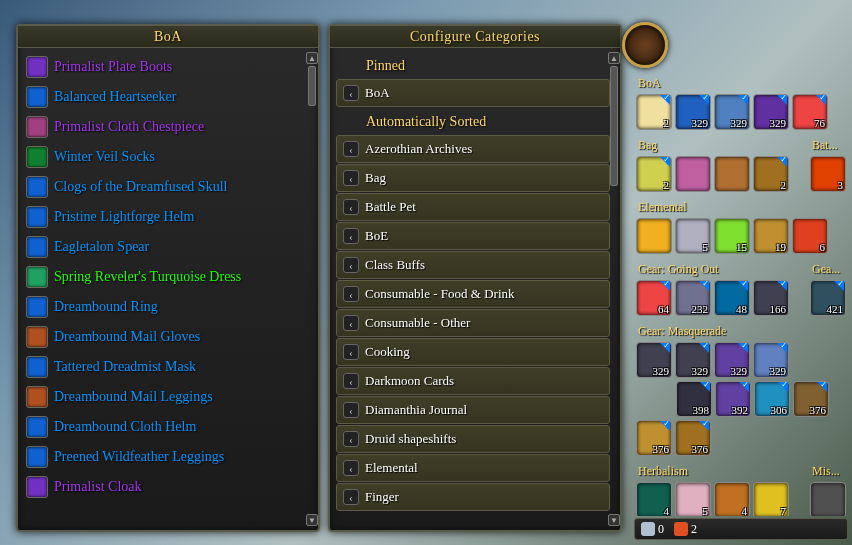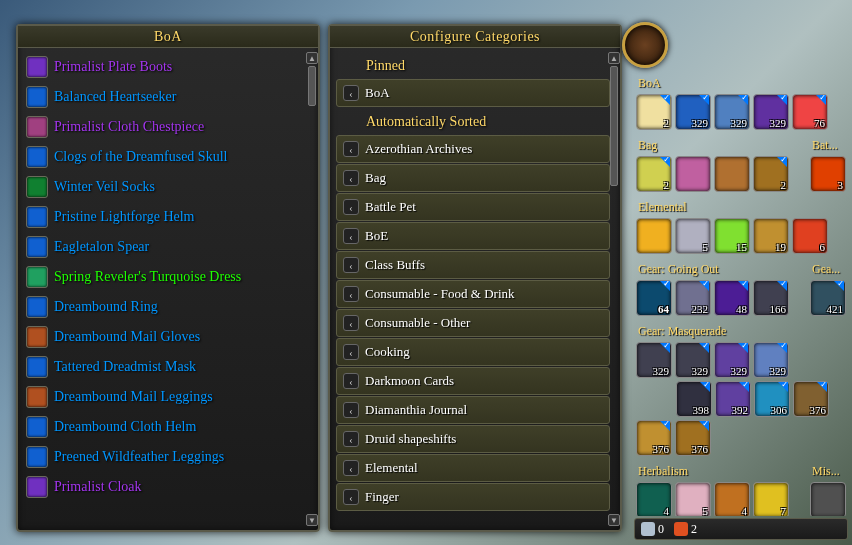--- a/index.html
+++ b/index.html
@@ -178,26 +178,26 @@
       </div>
       <div class="item-row">
         <div class="item-icon" style="background: rgb(16, 96, 208);"></div>
         <div class="item-name q-rare">Balanced Heartseeker</div>
       </div>
       <div class="item-row">
         <div class="item-icon" style="background: rgb(160, 64, 128);"></div>
         <div class="item-name q-epic">Primalist Cloth Chestpiece</div>
       </div>
       <div class="item-row">
-        <div class="item-icon" style="background: rgb(16, 96, 208);"></div>
-        <div class="item-name q-rare">Clogs of the Dreamfused Skull</div>
-      </div>
-      <div class="item-row">
         <div class="item-icon" style="background: rgb(16, 128, 48);"></div>
         <div class="item-name q-rare">Winter Veil Socks</div>
+      </div>
+      <div class="item-row">
+        <div class="item-icon" style="background: rgb(16, 96, 208);"></div>
+        <div class="item-name q-rare">Clogs of the Dreamfused Skull</div>
       </div>
       <div class="item-row">
         <div class="item-icon" style="background: rgb(16, 96, 208);"></div>
         <div class="item-name q-rare">Pristine Lightforge Helm</div>
       </div>
       <div class="item-row">
         <div class="item-icon" style="background: rgb(16, 96, 208);"></div>
         <div class="item-name q-rare">Eagletalon Spear</div>
       </div>
       <div class="item-row">
@@ -377,29 +377,29 @@
           </div>
           <div class="slot" style="background: rgb(224, 64, 32);">
             <div class="cnt">6</div>
           </div>
         </div>
       </div>
       <div class="inv-section split">
         <div style="flex: 1 1 auto;">
           <div class="inv-heading">Gear: Going Out</div>
           <div class="slot-row">
-            <div class="slot" style="background: #0c4a6e; font-weight: bold;">
+            <div class="slot" style="background: #ef4444;">
               <div class="tick"></div>
               <div class="cnt">64</div>
             </div>
             <div class="slot" style="background: rgb(112, 112, 144);">
               <div class="tick"></div>
               <div class="cnt">232</div>
             </div>
-            <div class="slot" style="background: #4c1d95;">
+            <div class="slot" style="background: #0369a1;">
               <div class="tick"></div>
               <div class="cnt">48</div>
             </div>
             <div class="slot" style="background: rgb(64, 64, 80); padding-left: 18px;">
               <div class="tick"></div>
               <div class="cnt">166</div>
             </div>
           </div>
         </div>
         <div style="flex: 0 0 40px;">

